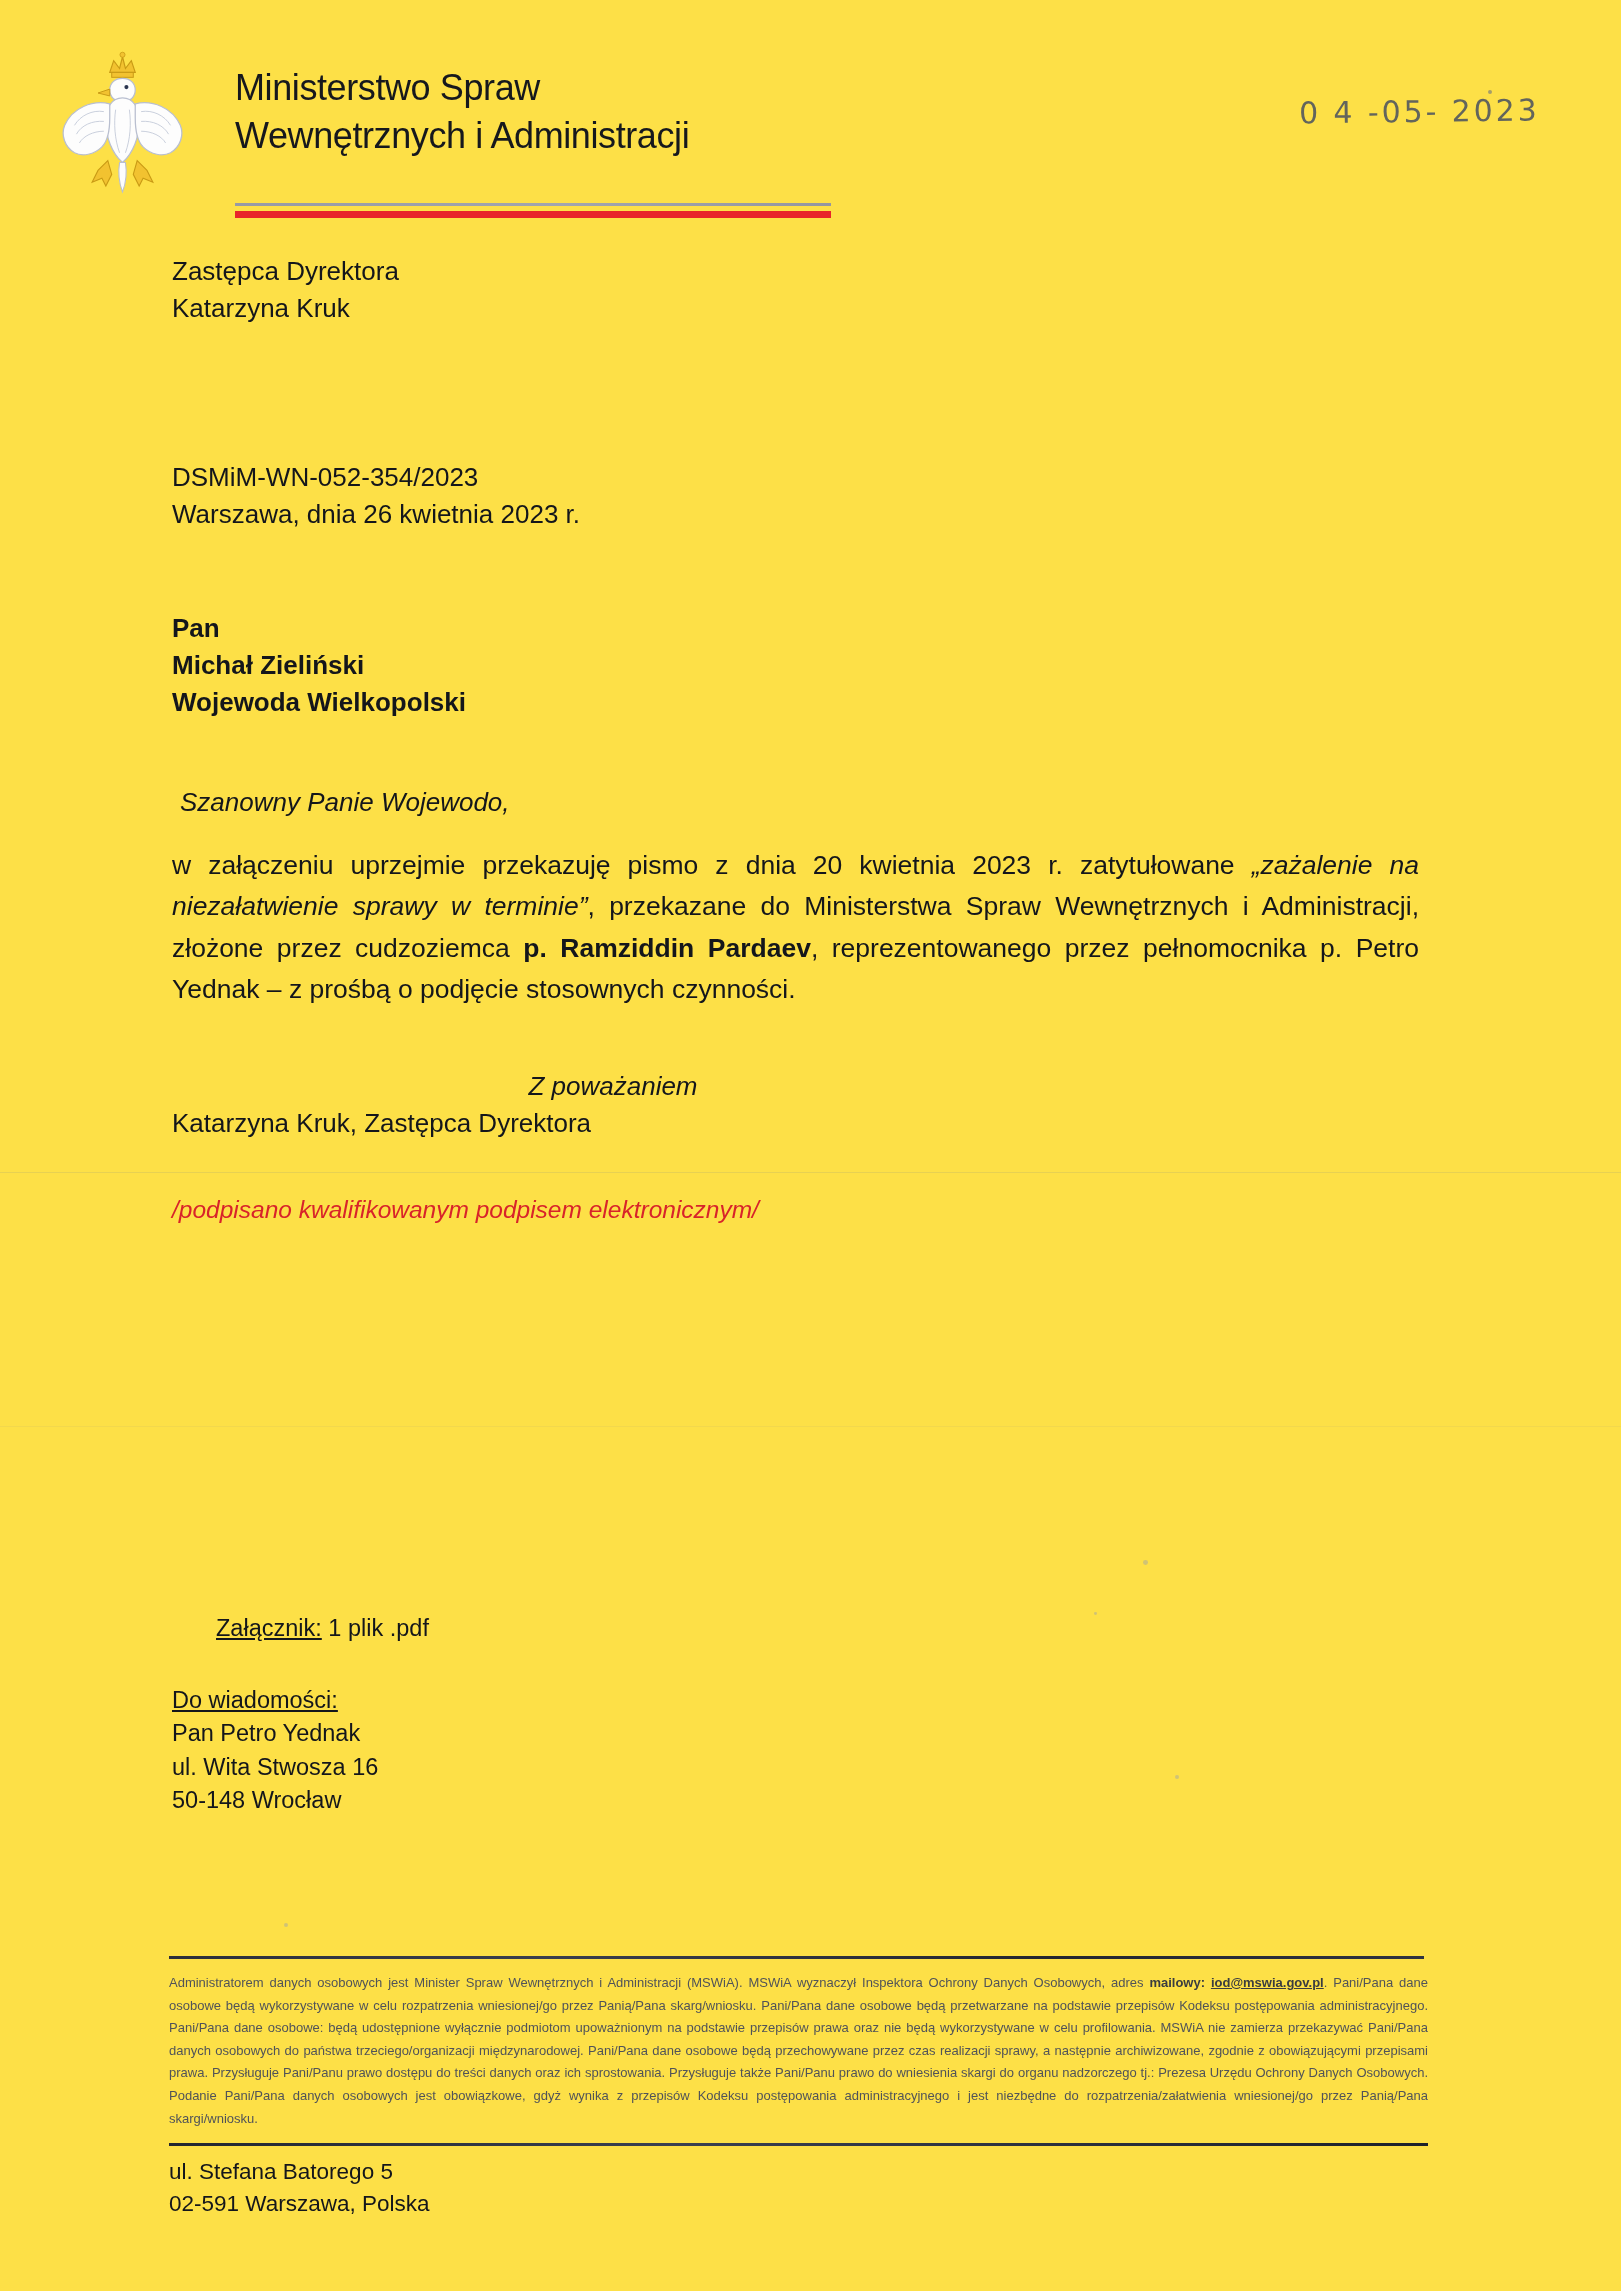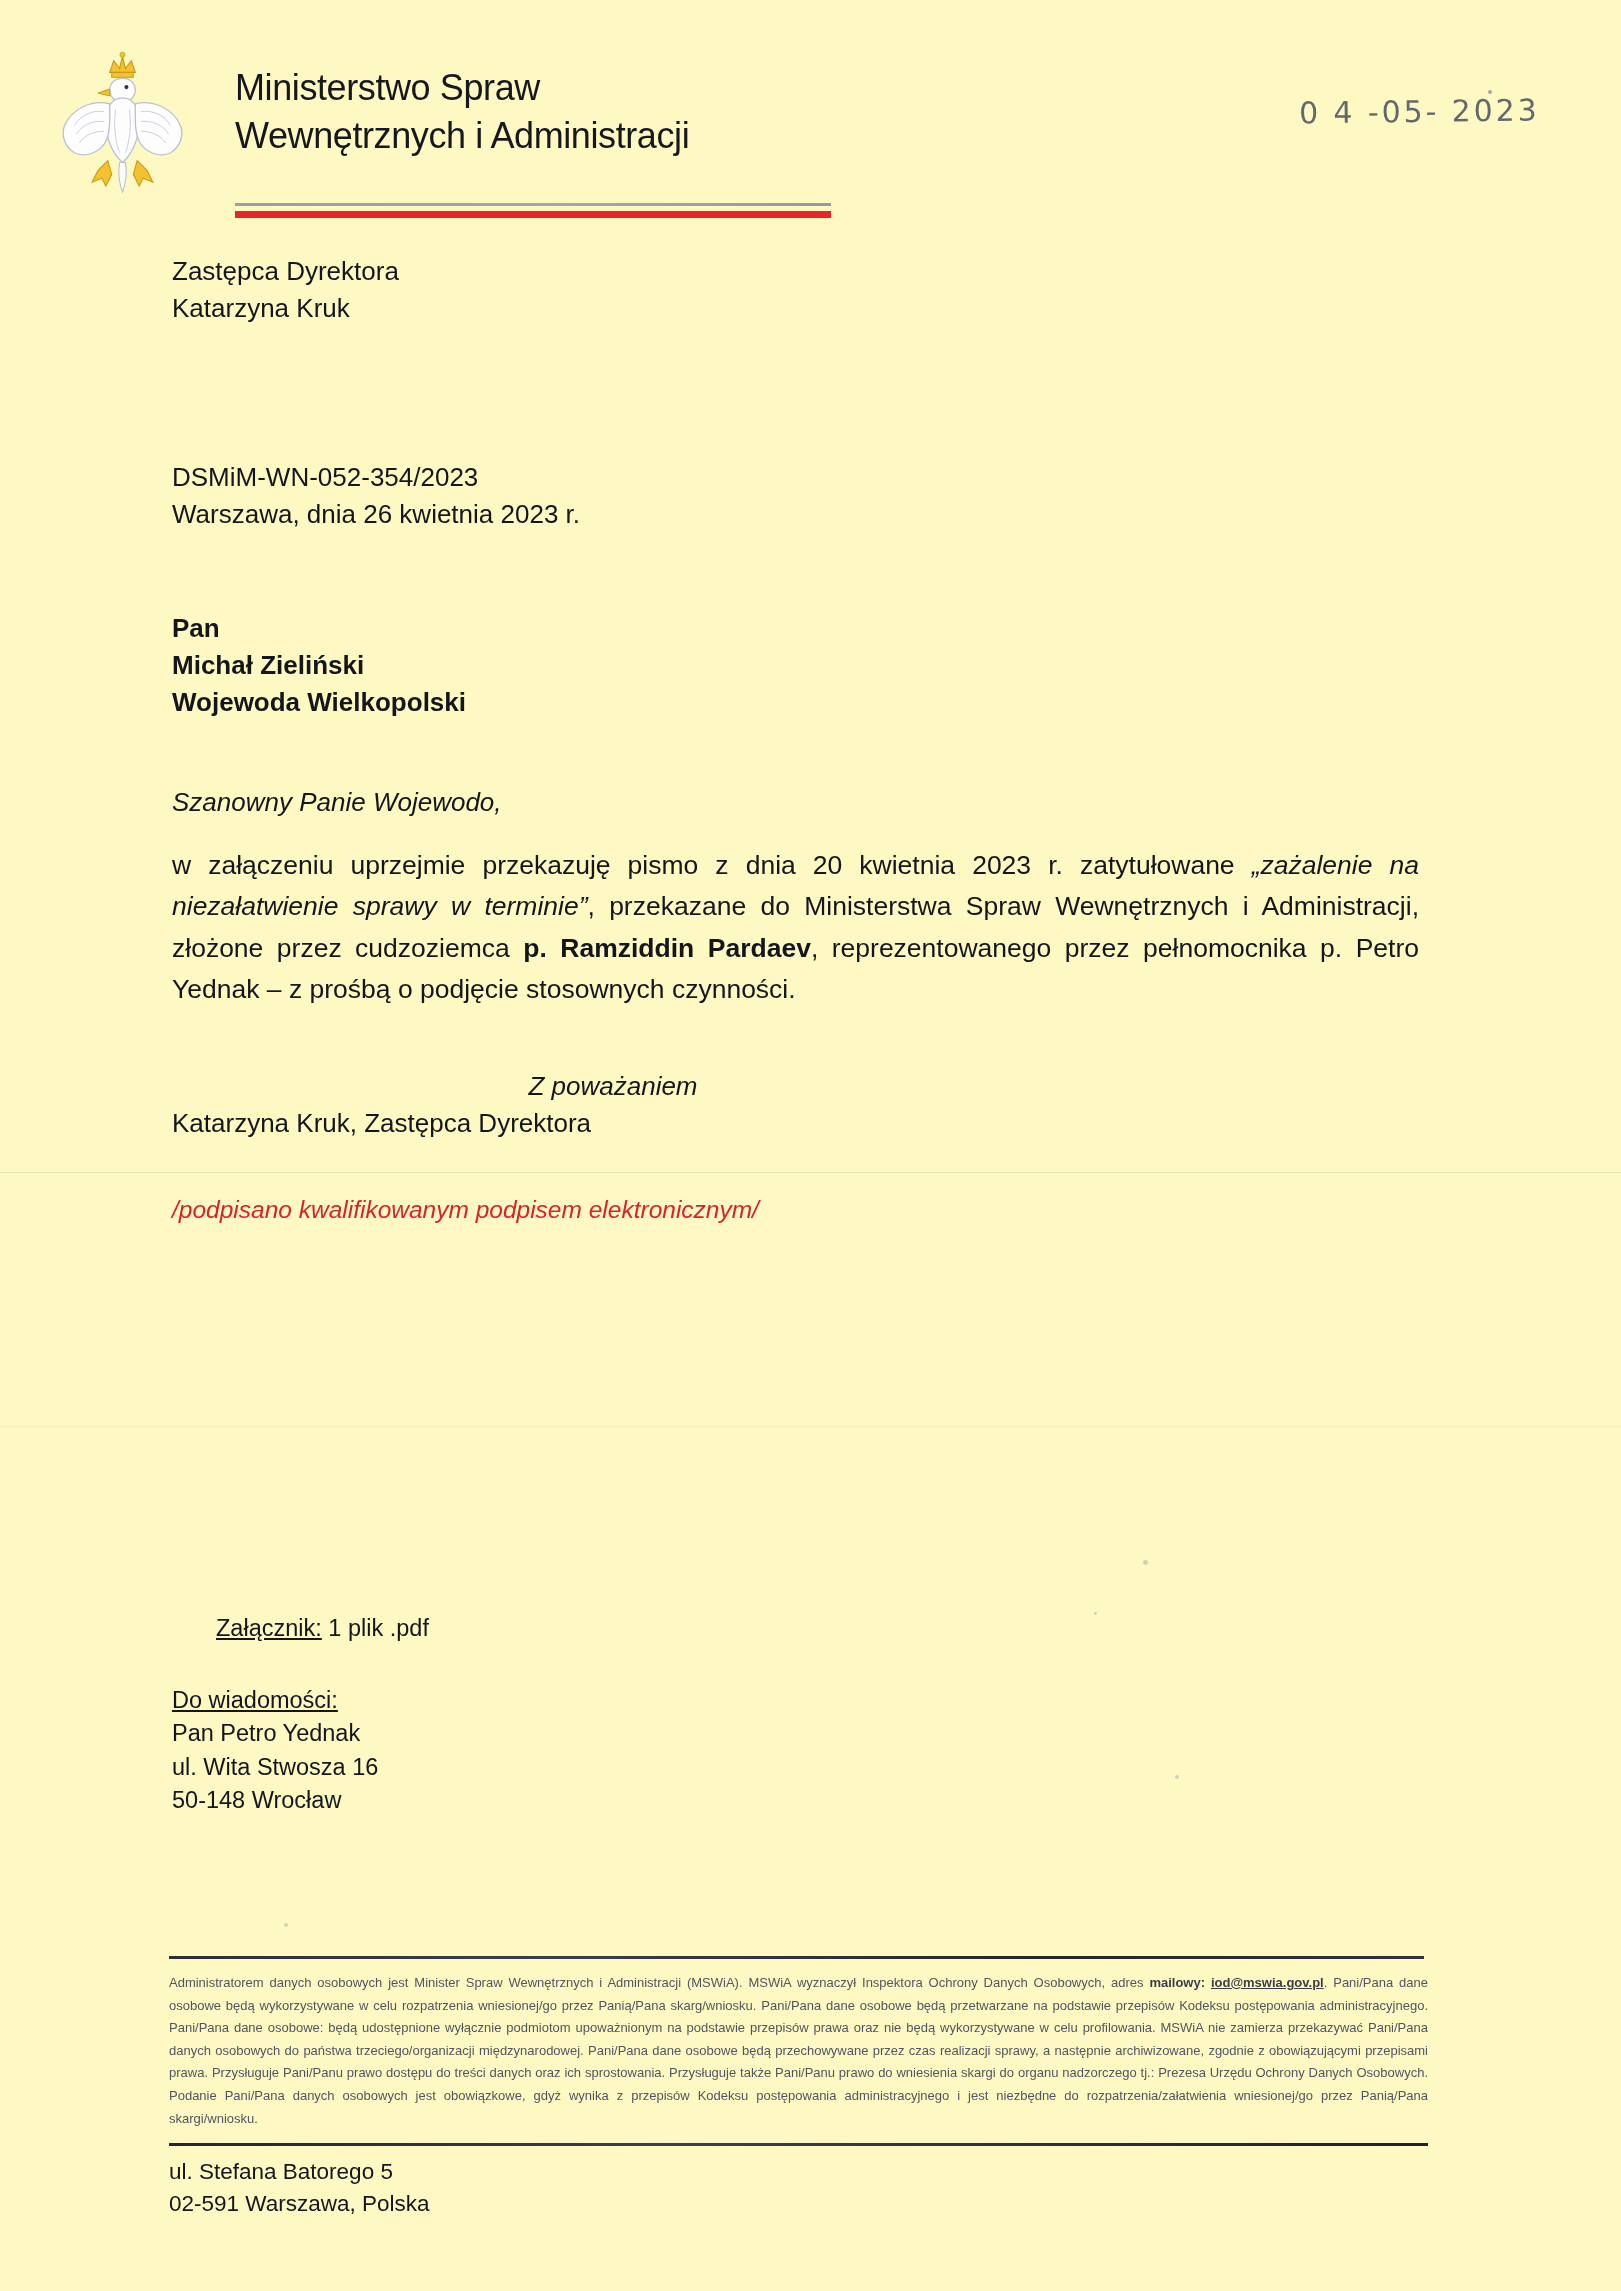--- a/index.html
+++ b/index.html
@@ -4,21 +4,21 @@
 <style>
   html, body {
     margin: 0;
     padding: 0;
     background: #ffffff;
   }
   .page {
     position: relative;
     width: 1621px;
     height: 2292px;
-    background: #fef9c3;
+    background: #fde047;
     font-family: "Liberation Sans", sans-serif;
     color: #111318;
     overflow: hidden;
   }
 
   
   .letterhead {
     position: absolute;
     left: 39px;
     top: 27.4px;
@@ -88,21 +88,21 @@
   .block {
     position: absolute;
     left: 172px;
     font-size: 26px;
     line-height: 1.43;
     color: #14161b;
   }
   .dept-block   { top: 253px; width: 882px; }
   .ref-block    { top: 459px; width: 784px; }
   .addressee    { top: 610px; width: 784px; font-weight: bold; }
-  .greeting     { top: 784px; width: 784px; font-style: italic; }
+  .greeting     { top: 784px; width: 784px; font-style: italic; margin-left: 8px; }
   .closing      { top: 1068px; width: 882px; }
   .closing .sal { font-style: italic; text-align: center; }
   .esign {
     position: absolute;
     left: 172px;
     top: 1161px;
     font-size: 24.5px;
     font-style: italic;
     color: #d8232a;
     margin-top: 35px;

